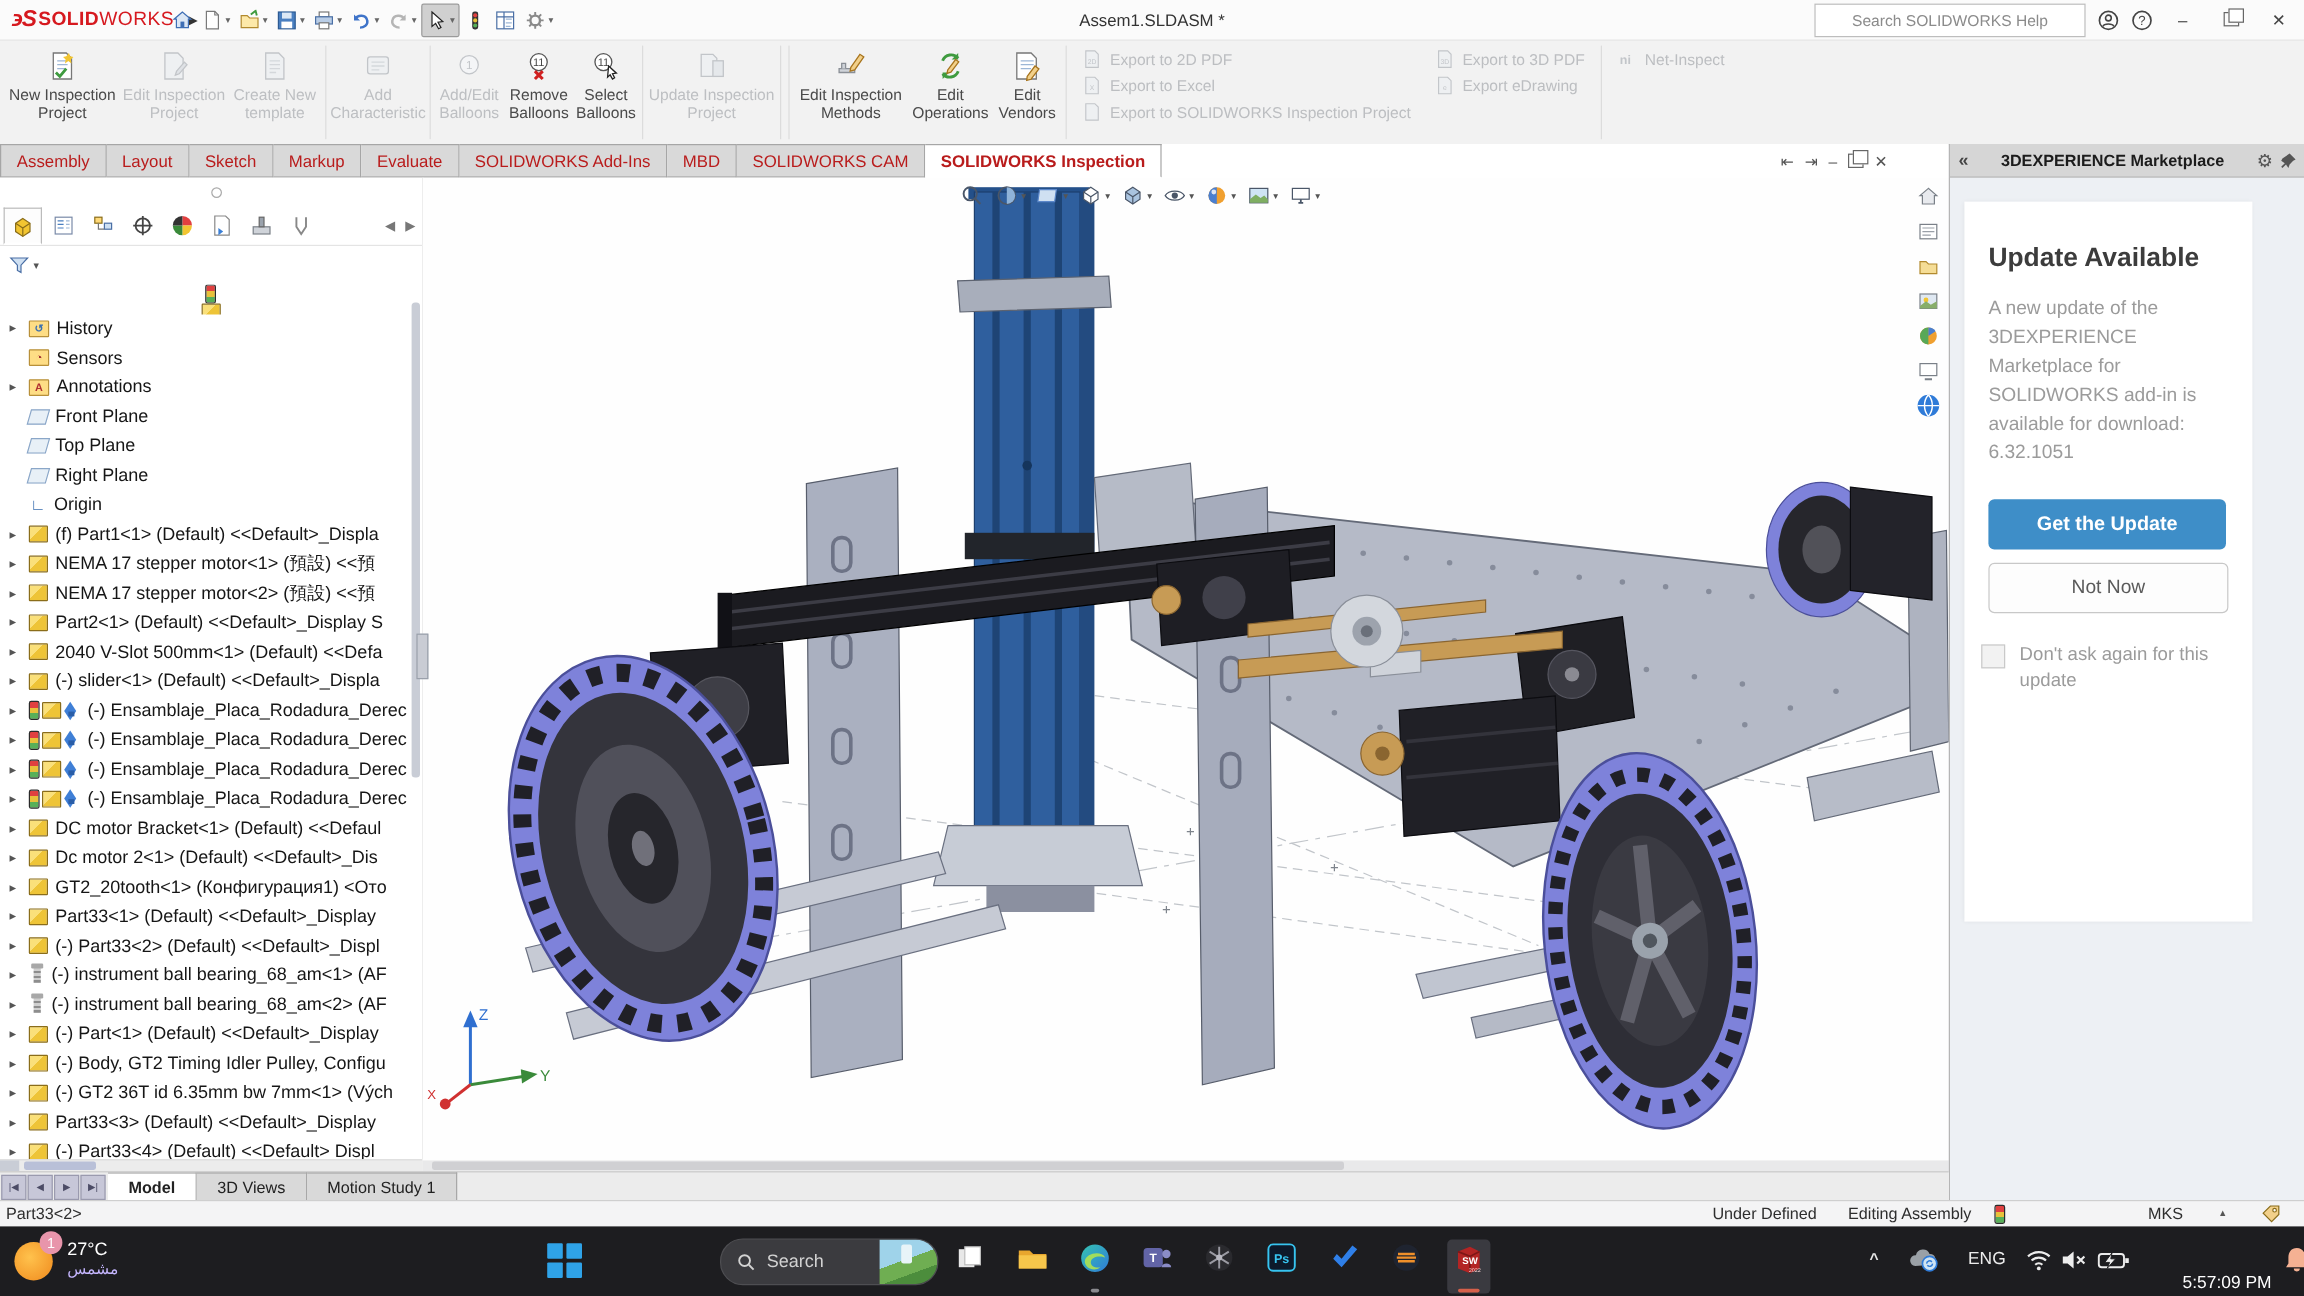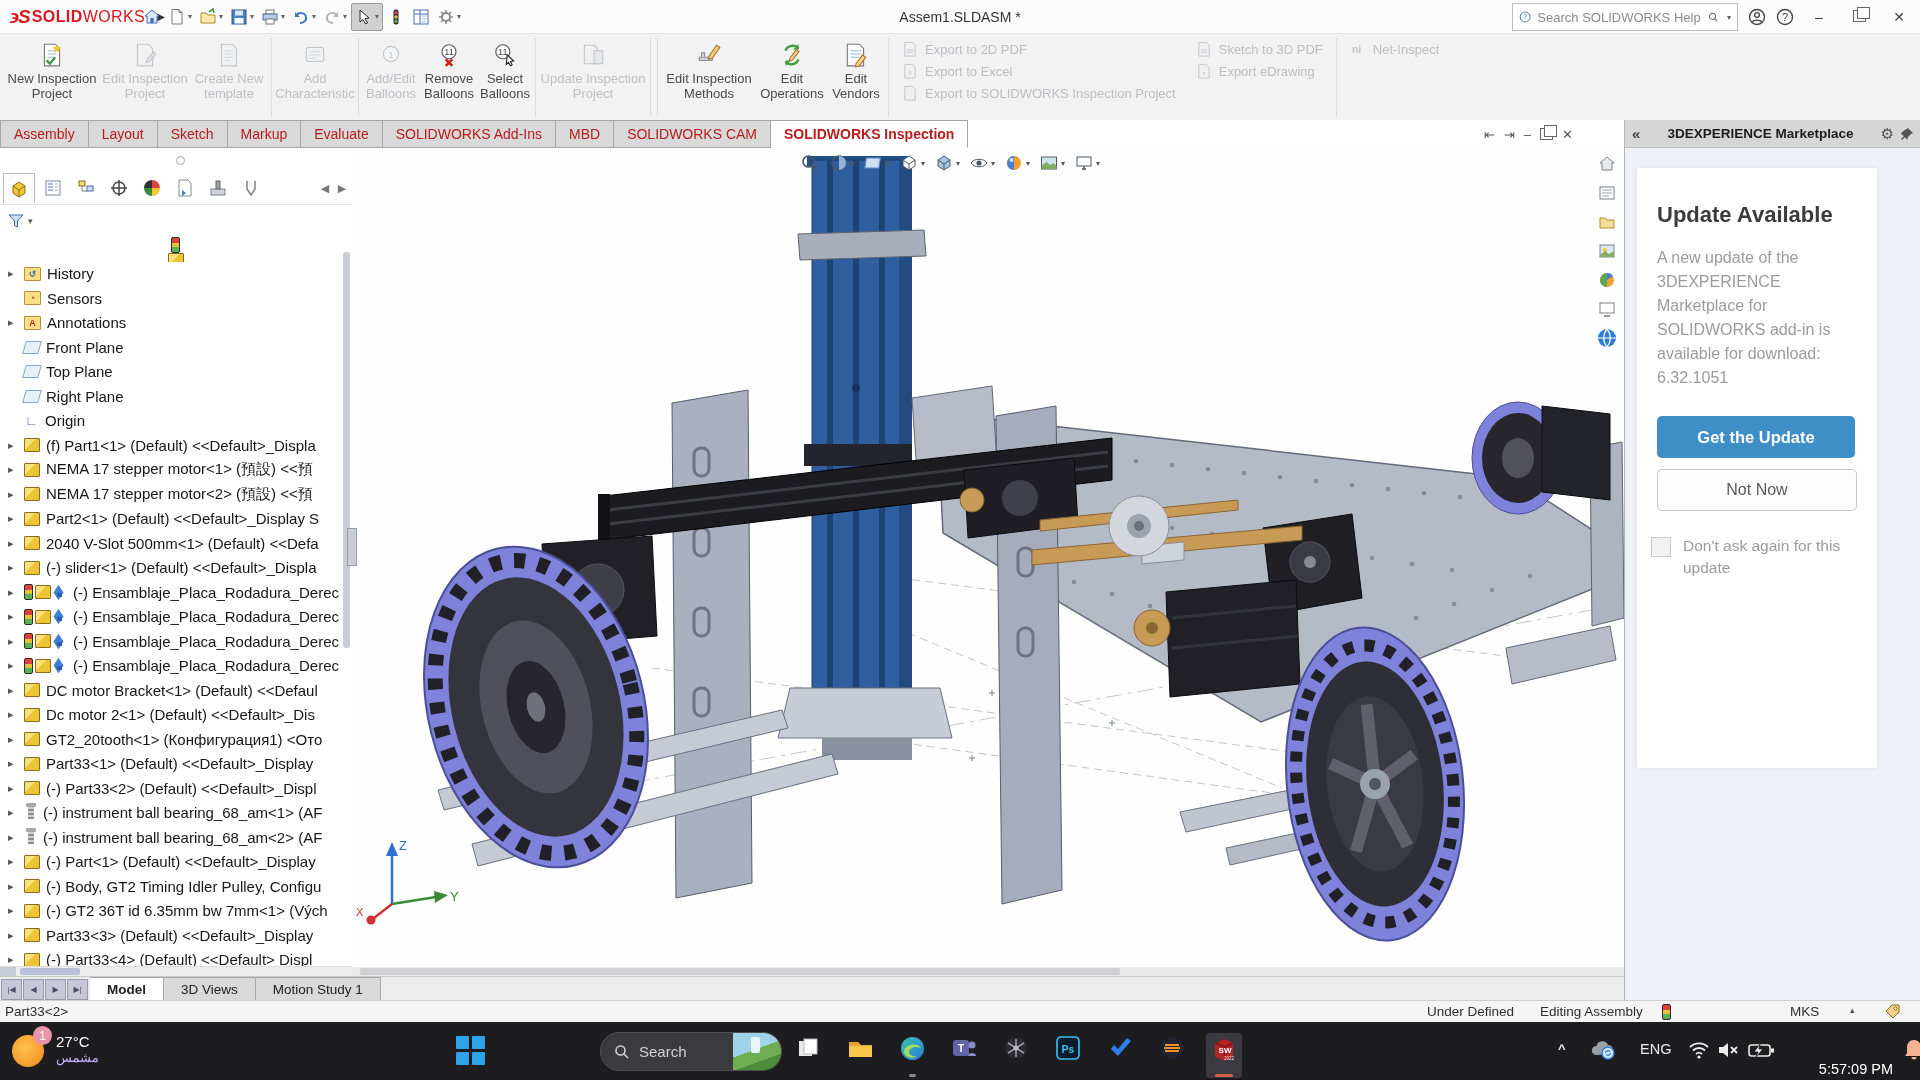--- a/index.html
+++ b/index.html
@@ -10,21 +10,21 @@
   .dsmark{color:#d6191f;font-weight:bold;font-style:italic;font-size:19px;letter-spacing:-1px;}
   .brand{color:#d6191f;font-size:16px;letter-spacing:.4px;}
   .brand b{font-weight:bold;}
   .brandarrow{color:#333;font-size:10px;margin-left:10px;}
   .qat{position:absolute;left:140px;top:0;height:33px;display:flex;align-items:center;gap:1px;}
   .qbtn{display:flex;align-items:center;height:26px;padding:0 3px;border-radius:2px;}
   .qbtn.pressed{background:#d0d0d0;border:1px solid #9a9a9a;}
   .qcaret{font-size:8px;color:#666;margin-left:2px;}
   .wtitle{position:absolute;left:50%;transform:translateX(-50%);font-size:14px;color:#333;white-space:nowrap;}
   .tright{position:absolute;right:6px;top:3px;display:flex;align-items:center;gap:10px;}
-  .helpsearch{display:flex;align-items:center;width:212px;height:26px;border:1px solid #bdbdbd;background:#fff;padding:0 6px;gap:6px;}
+  .helpsearch{display:flex;align-items:center;width:212px;height:26px;border:1px solid #bdbdbd;background:#fff;padding:0 6px;gap:6px;flex-direction:column;}
   .helpsearch .ph{flex:1;font-size:13px;color:#8b8b8b;white-space:nowrap;}
   .wc{font-size:14px;color:#444;width:30px;text-align:center;}
   .ic16{width:18px;height:18px;display:inline-block;}
   
   .ribbon{position:absolute;top:34px;left:0;right:0;height:86px;background:#f2f2f2;border-bottom:1px solid #d6d6d6;display:flex;align-items:stretch;padding-left:4px;}
   .rbtn{display:flex;flex-direction:column;align-items:center;padding-top:5px;cursor:default;}
   .ric{height:32px;display:flex;align-items:center;}
   .rlbl{font-size:13px;line-height:1.18;text-align:center;color:#4a4a4a;}
   .rbtn.dis .rlbl{color:#bdbfc2;}
   .w96{width:96px}.w90{width:90px}.w78{width:78px}.w80{width:80px}.w58{width:58px}.w52{width:54px}.w108{width:108px}.w100{width:100px}.w70{width:70px}.w56{width:58px}
@@ -397,21 +397,21 @@
           </svg>
           <span>Export to SOLIDWORKS Inspection Project</span>
         </div>
     </div>
     <div class="expcol">
       <div class="exprow">
           <svg width="17" height="17" viewBox="0 0 18 18">
             <path d="M3 1.5h8l3 3V16H3z" fill="#eef0f2" stroke="#c2c5c9"></path>
             <text x="8.5" y="13" font-size="6" text-anchor="middle" fill="#c2c5c9">3D</text>
           </svg>
-          <span>Sketch to 3D PDF</span>
+          <span>Export to 3D PDF</span>
         </div>
       <div class="exprow">
           <svg width="17" height="17" viewBox="0 0 18 18">
             <path d="M3 1.5h8l3 3V16H3z" fill="#eef0f2" stroke="#c2c5c9"></path>
             <text x="8.5" y="13" font-size="6" text-anchor="middle" fill="#c2c5c9">e</text>
           </svg>
           <span>Export eDrawing</span>
         </div>
     </div>
     <div class="rsep"></div>

